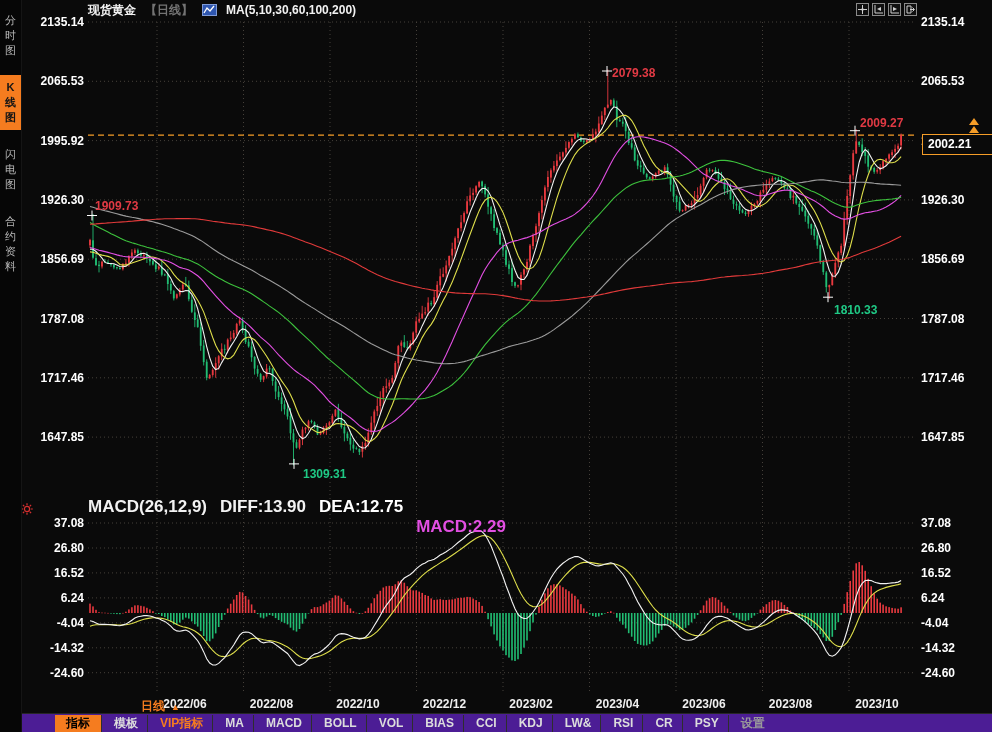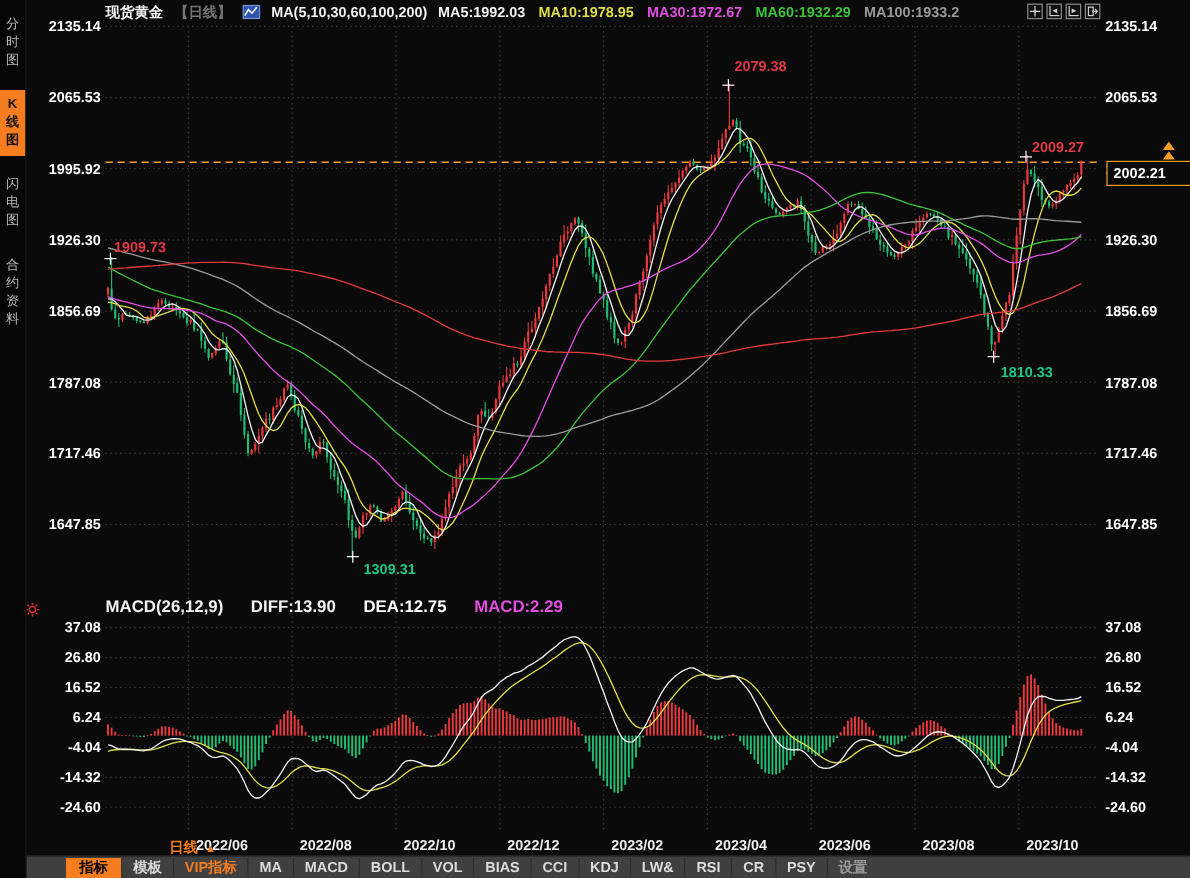--- a/index.html
+++ b/index.html
@@ -30,33 +30,33 @@
   
   .anno{position:absolute;font-size:12px;font-weight:bold;z-index:3;white-space:nowrap;}
   
   #price-box{position:absolute;left:922px;width:66px;height:19px;border:1px solid #f59d28;
              background:#0a0a0a;color:#fff;font-size:12px;font-weight:bold;line-height:19px;
              padding-left:5px;z-index:4;box-sizing:content-box;}
   #price-arrow{position:absolute;left:969px;top:118px;z-index:4;}
   #price-arrow i{display:block;width:0;height:0;border-left:5px solid transparent;
                  border-right:5px solid transparent;border-bottom:7px solid #f59d28;margin-bottom:1px;}
   
-  #macd-header{position:absolute;left:88px;top:497px;display:flex;gap:23px;font-size:14px;
+  #macd-header{position:absolute;left:88px;top:497px;display:flex;gap:13px;font-size:17px;
                font-weight:bold;z-index:3;white-space:nowrap;justify-content:space-between;}
   #macd-gear{position:absolute;left:21px;top:501px;z-index:3;cursor:pointer;}
   
   #period-sel{position:absolute;left:104px;top:698px;color:#f57c1f;font-size:12px;font-weight:bold;
               z-index:4;cursor:pointer;display:flex;align-items:center;gap:6px;margin-left:37px;}
   #period-sel .tri{font-size:9px;}
   
-  #toolbar{position:absolute;left:0;top:713px;width:992px;height:19px;background:#404040;
+  #toolbar{position:absolute;left:0;top:713px;width:992px;height:19px;background:#4c1d95;
            border-top:1px solid #272727;display:flex;align-items:center;padding-left:55px;
            box-sizing:border-box;font-size:12px;z-index:5;}
   .tb-item{padding:1px 9px;color:#dcdcdc;font-weight:bold;cursor:pointer;line-height:15px;}
-  .tb-item + .tb-item{border-left:1px solid #2e2e2e;}
+  .tb-item + .tb-item{border-left:1px solid #2e2e2e;padding-left:12px;}
   .tb-active{background:#f57c1f;color:#000;padding:1px 11px;}
   .tb-vip{color:#f57c1f;}
   .tb-muted{color:#9a9a9a;}
 </style>
 </head>
 <body>
 
 <div id="app">
 
   <div id="chart-wrap"><svg width="992" height="732" viewBox="0 0 992 732" xmlns="http://www.w3.org/2000/svg">
@@ -962,27 +962,20 @@
   <div id="header">
     <span class="sym">现货黄金</span>
     <span class="period">【日线】</span>
     <span style="display:inline-flex;">
       <svg width="15" height="12" viewBox="0 0 15 12">
           <rect x="0.5" y="0.5" width="14" height="11" fill="#2e56b0" stroke="#7f9bd8"></rect>
           <polyline points="2,9 5,4 8,7 12,2" fill="none" stroke="#ffffff" stroke-width="1.3"></polyline>
         </svg>
     </span>
     <span style="color:#f2f2f2;">MA(5,10,30,60,100,200)</span>
-    <span id="ma-legend">
-        <span style="color: rgb(242, 242, 242);">MA5:1992.03</span>
-        <span style="color: rgb(222, 222, 75);">MA10:1978.95</span>
-        <span style="color: rgb(226, 79, 226);">MA30:1972.67</span>
-        <span style="color: rgb(61, 194, 61);">MA60:1932.29</span>
-        <span style="color: rgb(155, 155, 155);">MA100:1933.2</span>
-      </span>
   </div>
 
   <div id="header-icons">
     <span class="hicon">
       <svg width="9" height="9" viewBox="0 0 9 9">
           <path d="M4.5 0v9 M0 4.5h9" stroke="#cfcfcf" stroke-width="1"></path>
           <rect x="3.5" y="3.5" width="2" height="2" fill="#cfcfcf"></rect>
         </svg>
     </span>
     <span class="hicon">
@@ -1039,21 +1032,21 @@
       <div class="axlab axR" style="top: 541px;">26.80</div>
       <div class="axlab axR" style="top: 565.9px;">16.52</div>
       <div class="axlab axR" style="top: 590.9px;">6.24</div>
       <div class="axlab axR" style="top: 615.8px;">-4.04</div>
       <div class="axlab axR" style="top: 640.8px;">-14.32</div>
       <div class="axlab axR" style="top: 665.7px;">-24.60</div>
     </div>
 
   <div id="annos">
       <div class="anno" style="left: 95px; top: 199px; color: rgb(225, 58, 68);">1909.73</div>
-      <div class="anno" style="left: 612px; top: 48px; color: rgb(225, 58, 68);">2079.38</div>
+      <div class="anno" style="left: 612px; top: 66px; color: rgb(225, 58, 68);">2079.38</div>
       <div class="anno" style="left: 860px; top: 116px; color: rgb(225, 58, 68);">2009.27</div>
       <div class="anno" style="left: 834px; top: 303px; color: rgb(31, 201, 133);">1810.33</div>
       <div class="anno" style="left: 303px; top: 467px; color: rgb(31, 201, 133);">1309.31</div>
     </div>
 
   <div id="price-box" style="top: 134.2px;">
     <span>2002.21</span>
   </div>
   <div id="price-arrow">
       <i></i>
@@ -1065,21 +1058,21 @@
         <circle cx="6" cy="6" r="2.6" fill="none" stroke="#d83030" stroke-width="1.2"></circle>
         <g stroke="#d83030" stroke-width="1.2">
           <path d="M6 0.2v2 M6 9.8v2 M0.2 6h2 M9.8 6h2 M1.9 1.9l1.4 1.4 M8.7 8.7l1.4 1.4 M10.1 1.9L8.7 3.3 M3.3 8.7L1.9 10.1"></path>
         </g>
       </svg>
   </div>
   <div id="macd-header">
     <span style="color:#f2f2f2;">MACD(26,12,9)</span>
     <span style="color:#f2f2f2;">DIFF:13.90</span>
     <span style="color:#ffffff;">DEA:12.75</span>
-    <span style="color:#e24fe2;">MACD:2.29</span>
+    <span style="color:#e24fe2;margin-top:20px;">MACD:2.29</span>
   </div>
 
   <div id="date-axis">
       <div class="datelab" style="left: 121px;">2022/06</div>
       <div class="datelab" style="left: 207.5px;">2022/08</div>
       <div class="datelab" style="left: 294px;">2022/10</div>
       <div class="datelab" style="left: 380.5px;">2022/12</div>
       <div class="datelab" style="left: 467px;">2023/02</div>
       <div class="datelab" style="left: 553.5px;">2023/04</div>
       <div class="datelab" style="left: 640px;">2023/06</div>

